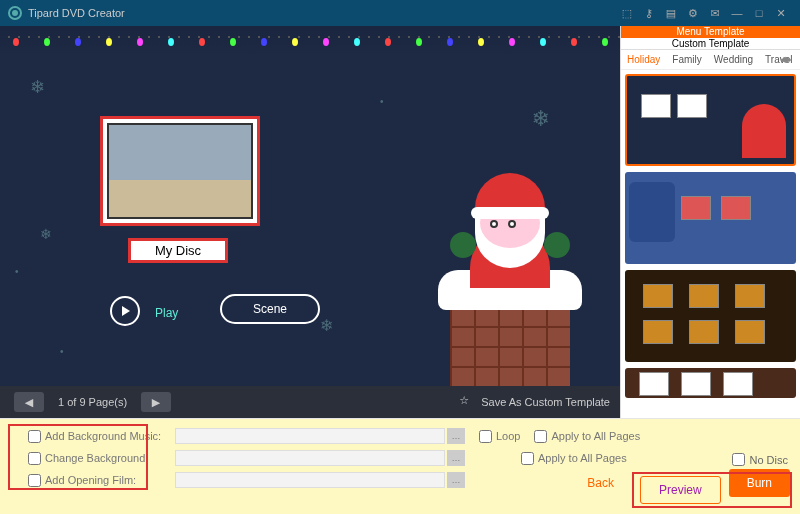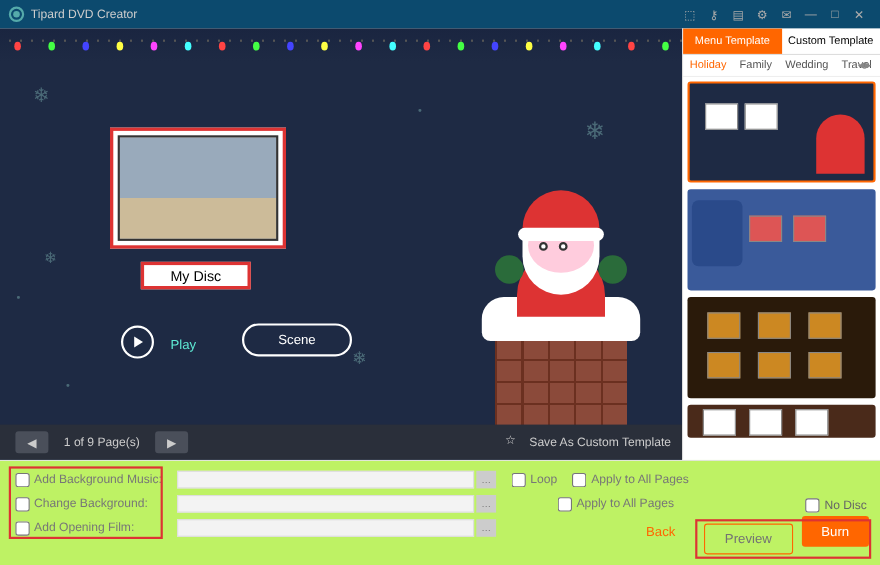--- a/index.html
+++ b/index.html
@@ -44,49 +44,49 @@
 .santa-eye { position: absolute; width: 8px; height: 8px; border: 2px solid #333; border-radius: 50%; bottom: 160px; background: #fff; }
 .santa-eye.l { left: 70px; } .santa-eye.r { left: 88px; }
 
 .pagebar { position: absolute; bottom: 0; left: 0; right: 0; height: 32px; background: #2a2f3a; display: flex; align-items: center; color: #ccc; font-size: 11px; padding: 0 10px; }
 .pgbtn { width: 30px; height: 20px; background: #4a4f5a; margin: 0 4px; display: flex; align-items: center; justify-content: center; border-radius: 3px; cursor: pointer; }
 .pagebar .pgtext { margin: 0 10px; }
 .pagebar .spacer { flex: 1; }
 .star-icon { width: 16px; height: 16px; margin-right: 6px; }
 
 .sidebar { width: 180px; background: #fff; border-left: 1px solid #ddd; display: flex; flex-direction: column; }
-.tabs { display: flex; height: 24px; border-bottom: 1px solid #ddd; }
+.tabs { display: flex; height: 24px; border-bottom: 1px solid #ddd; flex-direction: column; }
 .tab { flex: 1; font-size: 10px; display: flex; align-items: center; justify-content: center; cursor: pointer; }
 .tab.active { background: #f60; color: #fff; }
 .subnav { display: flex; height: 20px; font-size: 10px; align-items: center; border-bottom: 1px solid #eee; position: relative; }
 .subnav span { padding: 0 6px; cursor: pointer; color: #555; }
 .subnav span.active { color: #f60; }
 .subnav .arrows { position: absolute; right: 2px; font-size: 8px; color: #888; }
 .tpl-list { flex: 1; overflow: hidden; padding: 4px; }
 .tpl { width: 100%; height: 92px; margin-bottom: 6px; border-radius: 3px; position: relative; }
 .tpl.sel { border: 2px solid #f60; }
 .tpl1 { background: #1e2a44; }
 .tpl2 { background: #3a5a9a; }
 .tpl3 { background: #2a1a0a; }
 .tpl4 { background: #4a2a1a; height: 30px; }
 .tpl-th { position: absolute; width: 30px; height: 24px; background: #fff; border: 1px solid #888; }
 
-.bottom { height: 96px; background: #bef264; padding: 6px 14px; font-size: 11px; color: #777; border-top: 1px solid #e5e5e5; }
+.bottom { height: 96px; background: #fef9c3; padding: 6px 28px; font-size: 11px; color: #777; border-top: 1px solid #e5e5e5; }
 .optrow { display: flex; align-items: center; height: 22px; }
 .optrow input[type=checkbox] { margin-right: 4px; }
 .optrow .lbl { width: 130px; }
 .optrow .field { flex: 1; max-width: 270px; height: 16px; background: #f3f3f3; border: 1px solid #ddd; }
 .optrow .browse { width: 18px; height: 16px; background: #ccc; margin-left: 2px; font-size: 9px; display: flex; align-items: center; justify-content: center; }
 .optrow .xcb { margin-left: 14px; display: flex; align-items: center; }
 .left-hl { border: 2px solid #d33; padding: 0 2px; position: absolute; left: 8px; top: 424px; width: 140px; height: 66px; pointer-events: none; }
 
 .btnrow { position: absolute; right: 10px; bottom: 10px; display: flex; align-items: center; gap: 8px; justify-content: center; }
 .btn { height: 28px; padding: 0 18px; border-radius: 3px; font-size: 12px; display: flex; align-items: center; justify-content: center; cursor: pointer; }
 .btn-back { color: #f60; }
-.btn-prev { border: 1px solid #f60; color: #737373; margin-top: 15px; }
+.btn-prev { border: 1px solid #f60; color: #a21caf; margin-top: 15px; }
 .btn-burn { background: #f60; color: #fff; }
 .right-hl { border: 2px solid #d33; padding: 2px; position: absolute; right: 8px; bottom: 6px; pointer-events: none; width: 160px; height: 36px; }
 .nomenu { position: absolute; right: 12px; bottom: 48px; font-size: 11px; color: #666; display: flex; align-items: center; }
 </style>
 </head>
 <body>
 
 <div class="titlebar">
   <div class="logo"></div>
   <span>Tipard DVD Creator</span>

